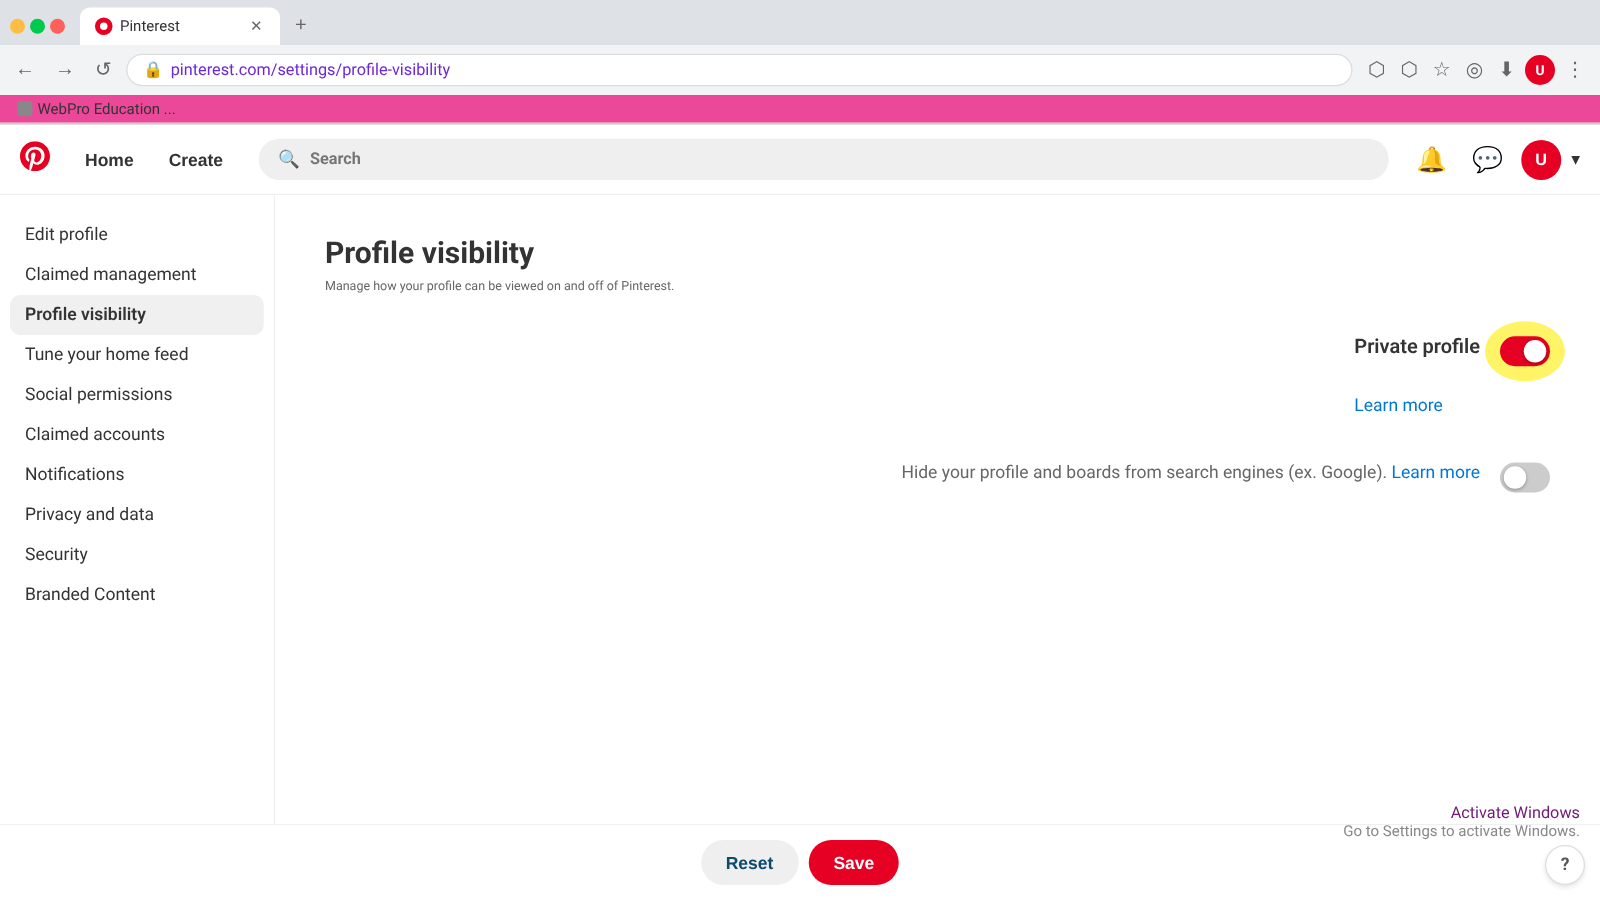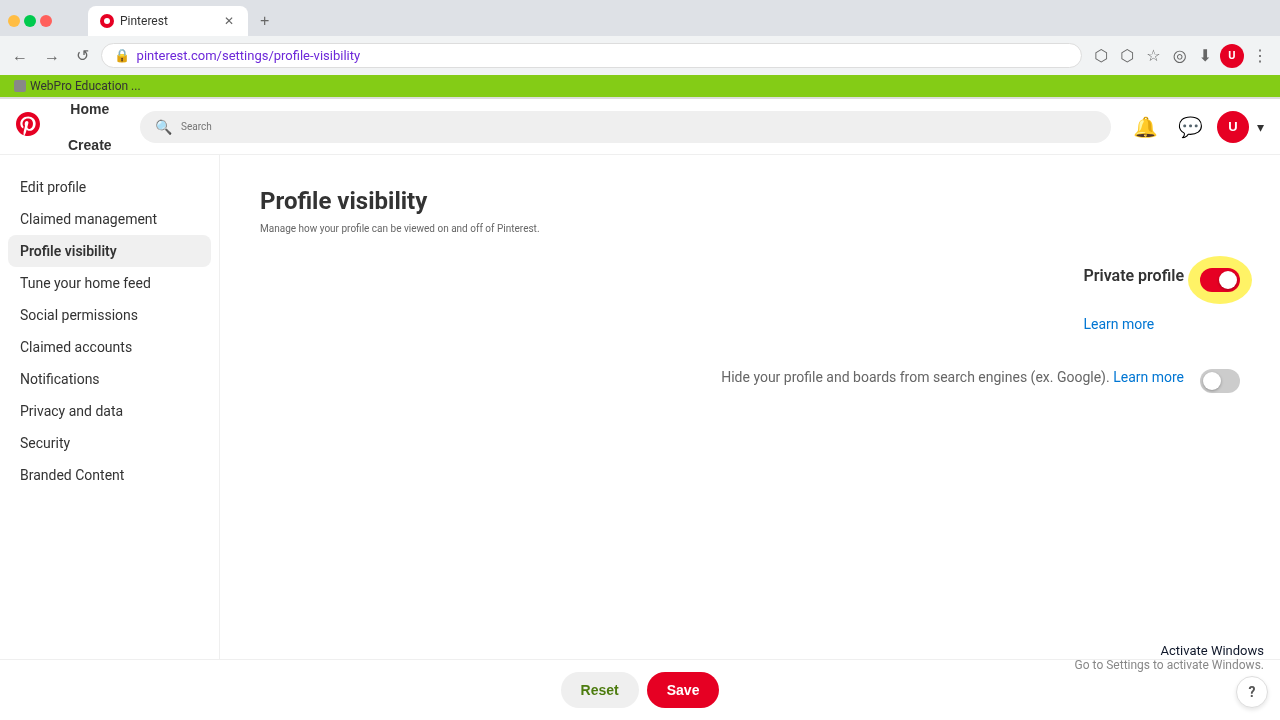--- a/index.html
+++ b/index.html
@@ -1,56 +1,56 @@
 <!DOCTYPE html>
 <html><head>
   <meta charset="utf-8">
   <style>
     * { margin: 0; padding: 0; box-sizing: border-box; }
     body { font-family: -apple-system, BlinkMacSystemFont, 'Segoe UI', Roboto, sans-serif; background: #fff; font-size: 14px; color: #333; }
 
     
     .browser-chrome { background: #f1f3f4; border-bottom: 1px solid #ddd; }
     .tab-bar { display: flex; align-items: center; padding: 6px 8px 0; background: #dee1e6; gap: 4px; }
-    .tab { display: flex; align-items: center; gap: 6px; background: #fff; border-radius: 8px 8px 0 0; padding: 6px 12px; font-size: 12px; color: #333; min-width: 160px; max-width: 240px; margin-left: 24px; }
+    .tab { display: flex; align-items: center; gap: 6px; background: #fff; border-radius: 8px 8px 0 0; padding: 6px 12px; font-size: 12px; color: #333; min-width: 160px; max-width: 240px; }
     .tab-favicon { width: 14px; height: 14px; background: #e60023; border-radius: 50%; display: flex; align-items: center; justify-content: center; }
     .tab-favicon::after { content: ''; width: 6px; height: 6px; background: white; border-radius: 50%; }
     .tab-title { flex: 1; font-size: 12px; }
     .tab-close { font-size: 12px; color: #666; cursor: pointer; padding: 2px; }
     .new-tab-btn { background: none; border: none; font-size: 16px; color: #666; cursor: pointer; padding: 4px 8px; }
     .win-btn { width: 12px; height: 12px; border-radius: 50%; border: none; cursor: pointer; }
     .win-btn.minimize { background: #ffbd44; }
     .win-btn.maximize { background: #00ca4e; }
     .win-btn.close { background: #ff605c; }
 
     .address-bar-row { display: flex; align-items: center; padding: 6px 8px; gap: 8px; background: #f1f3f4; }
     .nav-btn { background: none; border: none; font-size: 16px; color: #666; cursor: pointer; padding: 4px; border-radius: 50%; }
     .address-bar { flex: 1; display: flex; align-items: center; background: #fff; border: 1px solid #ddd; border-radius: 20px; padding: 4px 12px; gap: 6px; }
     .address-url { font-size: 13px; color: #6d28d9; flex: 1; }
     .addr-icon { font-size: 13px; color: #666; cursor: pointer; }
     .browser-toolbar-icons { display: flex; gap: 4px; align-items: center; }
     .toolbar-icon { background: none; border: none; font-size: 16px; color: #666; cursor: pointer; padding: 4px; border-radius: 4px; }
     .user-avatar-chrome { width: 24px; height: 24px; background: #e60023; border-radius: 50%; display: flex; align-items: center; justify-content: center; color: white; font-size: 11px; font-weight: bold; cursor: pointer; }
 
     
-    .bookmarks-bar { padding: 2px 8px; background: #84cc16; border-bottom: 1px solid #ddd; display: flex; align-items: center; gap: 8px; text-align: center; }
+    .bookmarks-bar { padding: 2px 8px; background: #ec4899; border-bottom: 1px solid #ddd; display: flex; align-items: center; gap: 8px; text-align: center; }
     .bookmark-item { display: flex; align-items: center; gap: 4px; font-size: 12px; color: #333; cursor: pointer; padding: 2px 6px; border-radius: 4px; }
     .bm-favicon { width: 12px; height: 12px; background: #888; border-radius: 2px; }
 
     
     .pinterest-app { display: flex; flex-direction: column; height: calc(720px - 80px); }
 
     
     .pint-header { display: flex; align-items: center; padding: 8px 16px; border-bottom: 1px solid #efefef; gap: 16px; height: 56px; }
     .pint-logo { color: #e60023; font-size: 24px; cursor: pointer; }
-    .pint-nav { display: flex; gap: 4px; flex-direction: column; }
+    .pint-nav { display: flex; gap: 4px; }
     .pint-nav-btn { background: none; border: none; font-size: 14px; font-weight: 600; color: #333; cursor: pointer; padding: 8px 12px; border-radius: 24px; }
     .pint-search { flex: 1; display: flex; align-items: center; background: #efefef; border-radius: 24px; padding: 8px 16px; gap: 8px; cursor: text; }
     .pint-search-icon { color: #666; font-size: 14px; }
-    .pint-search-text { color: #767676; font-size: 10px; }
+    .pint-search-text { color: #767676; font-size: 13px; font-weight: bold; }
     .pint-header-icons { display: flex; gap: 8px; align-items: center; }
     .pint-icon-btn { background: none; border: none; font-size: 20px; color: #333; cursor: pointer; padding: 6px; border-radius: 50%; }
     .pint-user-btn { width: 32px; height: 32px; background: #e60023; border-radius: 50%; display: flex; align-items: center; justify-content: center; color: white; font-size: 13px; font-weight: bold; cursor: pointer; border: none; }
     .pint-chevron { font-size: 14px; color: #333; cursor: pointer; }
 
     
     .settings-layout { display: flex; flex: 1; }
 
     
     .settings-sidebar { width: 220px; padding: 16px 8px; border-right: 1px solid #efefef; flex-shrink: 0; }
@@ -73,26 +73,26 @@
     .toggle { width: 40px; height: 24px; border-radius: 12px; border: none; cursor: pointer; position: relative; transition: background 0.2s; }
     .toggle.on { background: #e60023; }
     .toggle.off { background: #ccc; }
     .toggle::after { content: ''; position: absolute; top: 3px; width: 18px; height: 18px; background: white; border-radius: 50%; transition: left 0.2s; box-shadow: 0 1px 3px rgba(0,0,0,0.3); }
     .toggle.on::after { left: 19px; }
     .toggle.off::after { left: 3px; }
     .toggle-highlight { position: absolute; top: -12px; left: -12px; width: 64px; height: 48px; background: rgba(255, 235, 0, 0.6); border-radius: 50%; pointer-events: none; }
 
     
     .bottom-bar { position: fixed; bottom: 0; left: 0; right: 0; display: flex; justify-content: center; gap: 8px; padding: 12px; background: #fff; border-top: 1px solid #efefef; }
-    .btn-reset { background: #efefef; border: none; padding: 10px 20px; border-radius: 24px; font-size: 14px; font-weight: 600; cursor: pointer; color: #4d7c0f; }
+    .btn-reset { background: #efefef; border: none; padding: 10px 20px; border-radius: 24px; font-size: 14px; font-weight: 600; cursor: pointer; color: #0c4a6e; }
     .btn-save { background: #e60023; border: none; padding: 10px 20px; border-radius: 24px; font-size: 14px; font-weight: 600; cursor: pointer; color: white; }
 
     
     .windows-notice { position: fixed; bottom: 48px; right: 16px; color: #888; font-size: 12px; text-align: right; }
-    .windows-notice p:first-child { color: #0f172a; font-size: 13px; }
+    .windows-notice p:first-child { color: #701a75; font-size: 13px; }
 
     
     .help-btn { position: fixed; bottom: 12px; right: 12px; width: 32px; height: 32px; border-radius: 50%; background: #fff; border: 1px solid #ddd; display: flex; align-items: center; justify-content: center; cursor: pointer; font-size: 14px; font-weight: bold; color: #555; box-shadow: 0 2px 4px rgba(0,0,0,0.1); }
   </style>
 </head>
 <body>
 
 <div class="browser-chrome">
   <div class="tab-bar">
 

